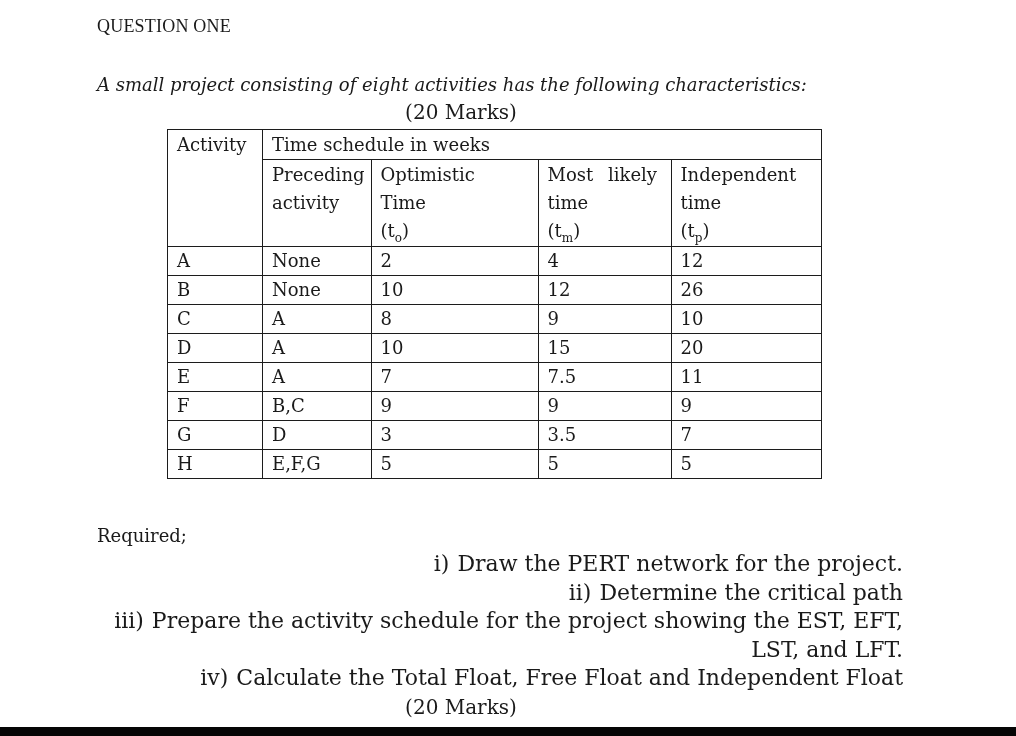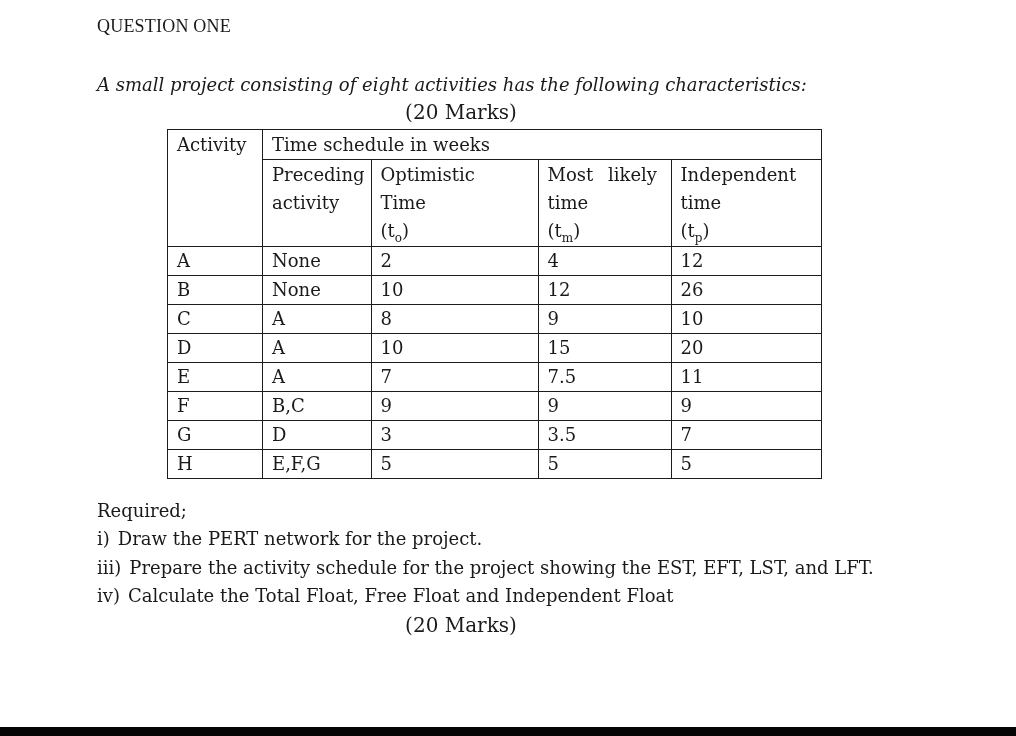--- a/index.html
+++ b/index.html
@@ -32,25 +32,26 @@
   td.c-activity { width: 95px; line-height: 27px; }
   td.c-preceding { width: 107px; }
   td.c-optimistic { width: 167px; }
   td.c-mostlikely { width: 133px; }
   td.c-pessimistic { width: 150px; }
   tr.subhdr td { height: 86px; }
   tr.subhdr .hline { line-height: 28px; }
   .wgap { word-spacing: 9px; }
   sub { font-size: 12px; line-height: 0; }
   tr.body-row td { height: 29px; line-height: 26px; }
-  .required-label { font-size: 18px; line-height: 28px; margin-top: 18px; }
+  .required-label { font-size: 18px; line-height: 28px; margin-top: 43px; }
   .req-item {
-    font-size: 18px; line-height: 28.5px;
+    font-size: 22px; line-height: 28.5px;
     padding-left: 41px; text-indent: -41px;
     max-width: 806px;
+    text-align: right;
   }
   .req-num { margin-right: 8px; }
   .marks-bottom { margin-top: 1px; }
   .bottom-bar {
     position: absolute; left: 0; right: 0; bottom: 0;
     height: 9px; background: #050505;
   }
 </style>
 </head>
 <body>
@@ -147,20 +148,21 @@
         <td>5</td>
         <td>5</td>
         <td>5</td>
       </tr>
     </tbody>
       </table>
 
     <div class="required-label">Required;</div>
 
     <div class="req-item"><span class="req-num">i)</span><span class="req-text">Draw the PERT network for the project.</span></div>
+    <div class="req-item"><span class="req-num">ii)</span><span class="req-text">Determine the critical path</span></div>
     <div class="req-item"><span class="req-num">iii)</span><span class="req-text">Prepare the activity schedule for the project showing the EST, EFT, LST, and LFT.</span></div>
     <div class="req-item"><span class="req-num">iv)</span><span class="req-text">Calculate the Total Float, Free Float and Independent Float</span></div>
 
     <div class="marks marks-bottom">(20 Marks)</div>
 
   </div>
 </div>
 
 <div class="bottom-bar"></div>
 

